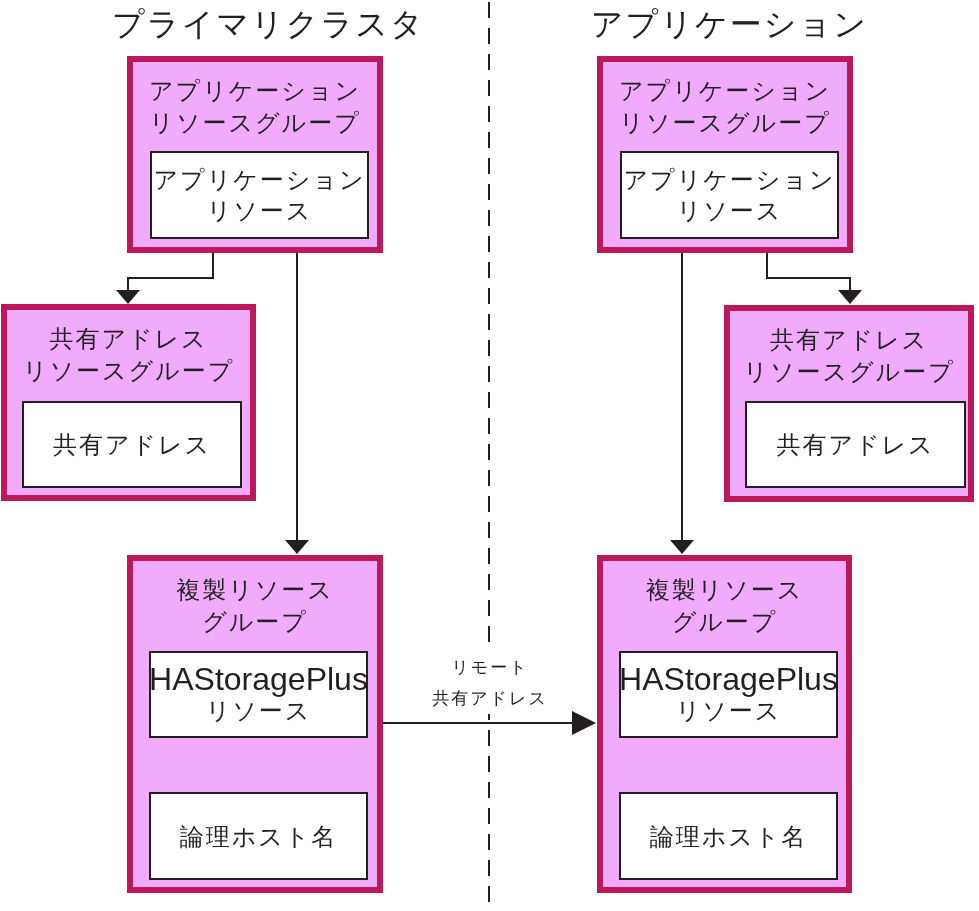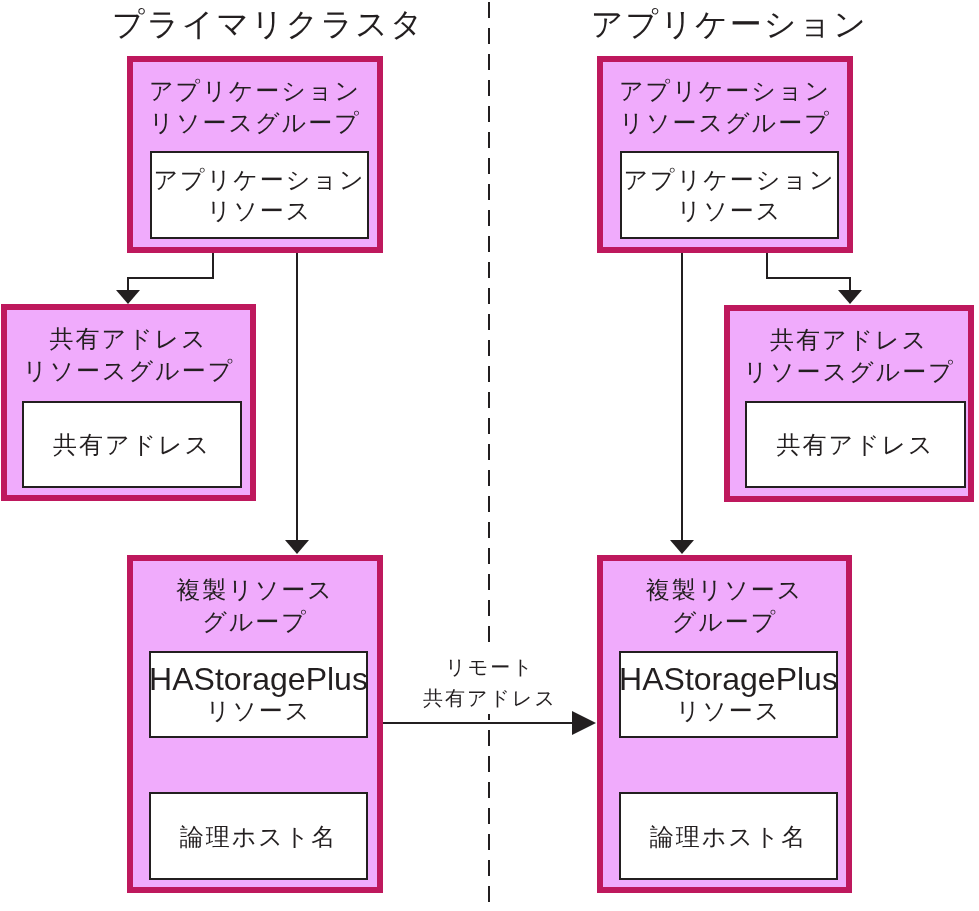--- a/index.html
+++ b/index.html
@@ -66,21 +66,21 @@
   #shared-resource-secondary{left:15px;top:90px;width:221px;height:87px;}
   #repl-group-secondary{left:597px;top:555px;width:255px;height:338px;}
   #hasp-resource-secondary{left:16px;top:90px;width:219px;height:87px;}
   #hostname-secondary{left:16px;top:231px;width:219px;height:88px;}
   
   #repl-arrow-label{
     position:absolute;
     left:415px;top:652px;width:150px;
     background:#ffffff;
     text-align:center;
-    font-size:20px;
+    font-size:17px;
     letter-spacing:2px;
     line-height:31px;
     white-space:nowrap;
   }
   .stroke{stroke:#231f20;stroke-width:2;fill:none;}
   .fill{fill:#231f20;stroke:none;}
 </style>
 </head>
 <body>
 

